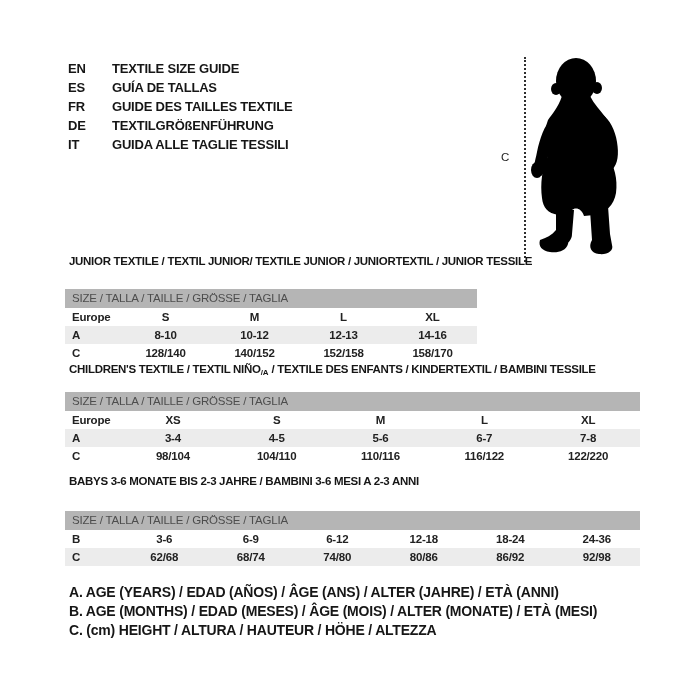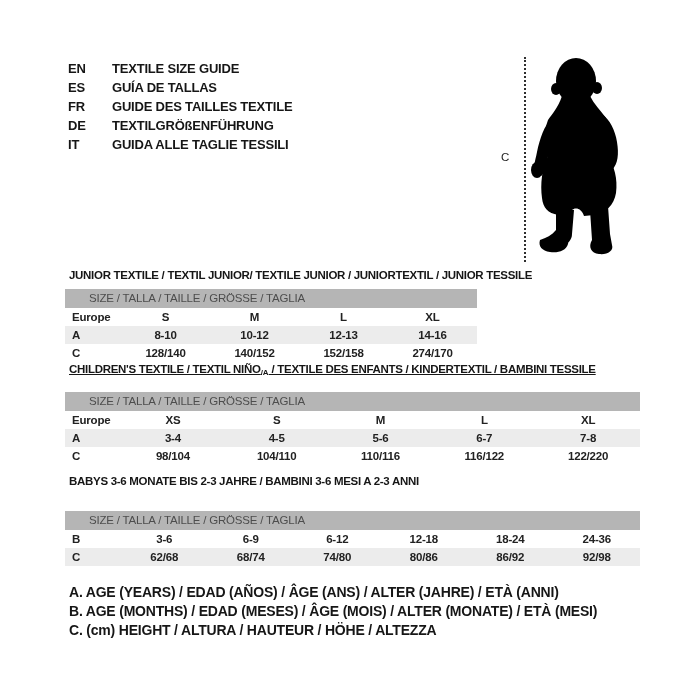--- a/index.html
+++ b/index.html
@@ -29,35 +29,35 @@
   }
   .baby-svg { position: absolute; left: 528px; top: 56px; }
 
   
   .section-title {
     position: absolute; left: 69px;
     font-weight: bold; font-size: 11.5px; letter-spacing: -0.3px;
     white-space: nowrap; line-height: 18px;
   }
   .section-title .sub { font-size: 8px; vertical-align: -2px; letter-spacing: 0; }
-  .title-junior { top: 266px; }
-  .title-children { top: 360px; text-decoration: underline; }
+  .title-junior { top: 252px; }
+  .title-children { top: 360px; }
   .title-babies { top: 472px; }
 
   
   .size-table { position: absolute; left: 65px; }
   .table-junior { top: 289px; width: 412px; }
   .table-children { top: 392px; width: 575px; }
   .table-babies { top: 511px; width: 575px; }
 
   .size-table-header {
     height: 19px; line-height: 19px;
     background: #b5b5b5; color: #4d4d4d;
     font-size: 11.5px; letter-spacing: -0.2px;
-    padding-left: 24px;
+    padding-left: 7px;
   }
   .trow { display: grid; height: 18px; line-height: 18px; font-size: 11.5px; letter-spacing: -0.2px; color: #222222; font-weight: bold; }
   .cols4 .trow { grid-template-columns: 56px repeat(4, 1fr); }
   .cols5 .trow { grid-template-columns: 56px repeat(5, 1fr); }
   .cols6 .trow { grid-template-columns: 56px repeat(6, 1fr); }
   .trow.shaded { background: #ececec; }
   .tcell { text-align: center; white-space: nowrap; }
   .tcell.first { text-align: left; padding-left: 7px; }
 
   
@@ -129,21 +129,21 @@
       <span class="tcell">8-10</span>
       <span class="tcell">10-12</span>
       <span class="tcell">12-13</span>
       <span class="tcell">14-16</span>
     </div>
     <div class="trow">
       <span class="tcell first">C</span>
       <span class="tcell">128/140</span>
       <span class="tcell">140/152</span>
       <span class="tcell">152/158</span>
-      <span class="tcell">274/170</span>
+      <span class="tcell">158/170</span>
     </div>
   </div>
 
   <div class="section-title title-children">
     <span>CHILDREN'S TEXTILE / TEXTIL NIÑO</span><span class="sub">/A</span><span> / TEXTILE DES ENFANTS / KINDERTEXTIL / BAMBINI TESSILE</span>
   </div>
   <div class="size-table cols5 table-children">
     <div class="size-table-header">SIZE / TALLA / TAILLE / GRÖSSE / TAGLIA</div>
     <div class="trow">
       <span class="tcell first">Europe</span>

